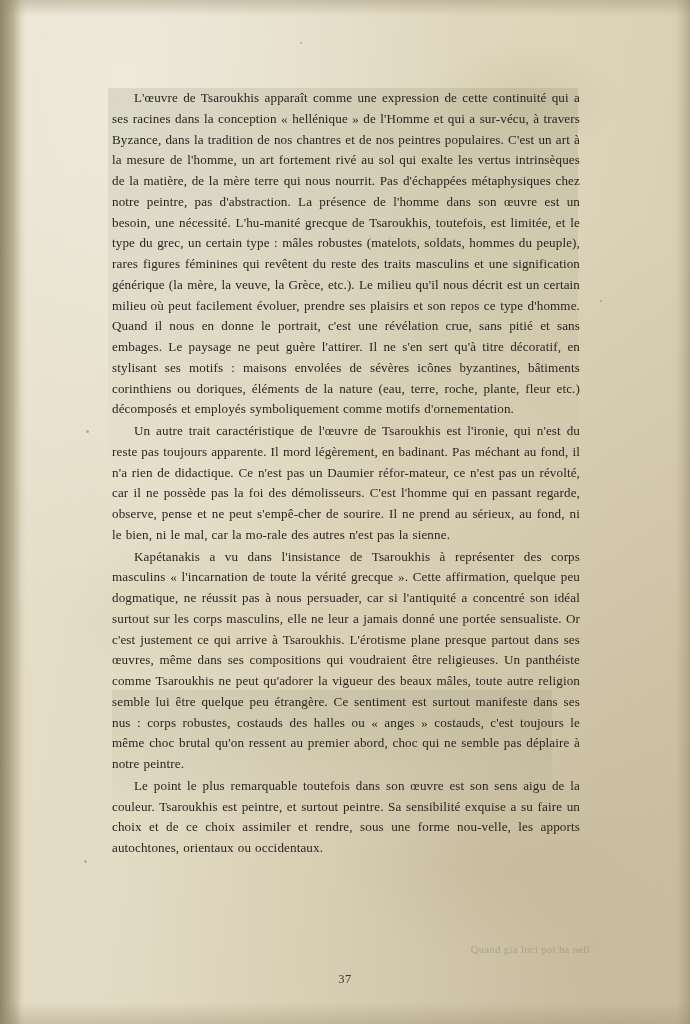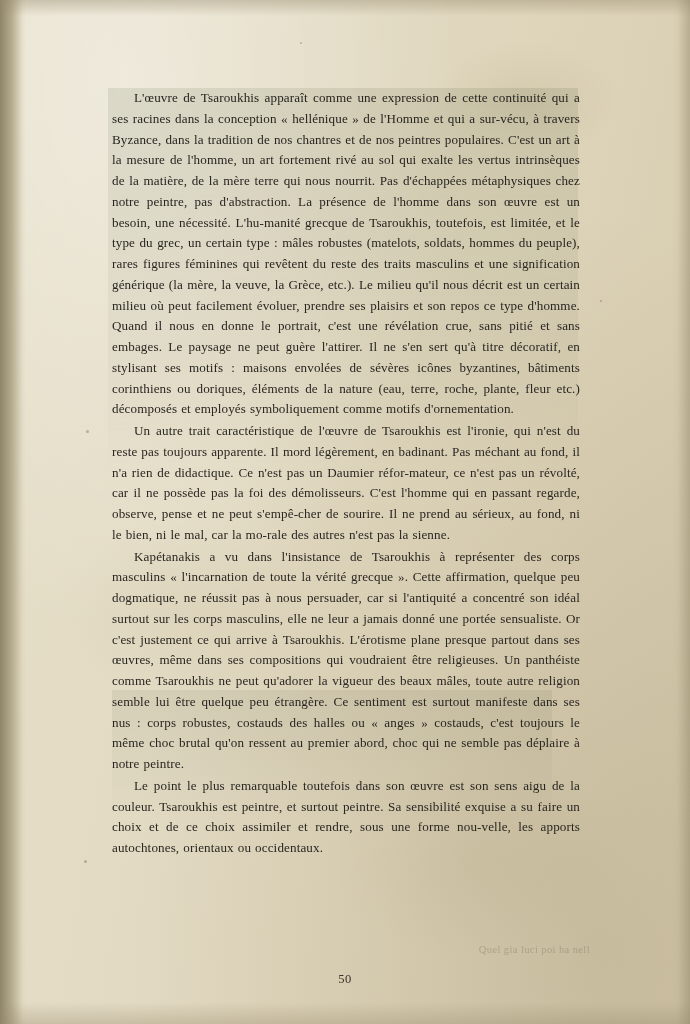--- a/index.html
+++ b/index.html
@@ -141,23 +141,23 @@
   <div id="text-body">
     <p>L'œuvre de Tsaroukhis apparaît  comme une expression de cette continuité qui a ses racines dans la conception « hellénique » de l'Homme et qui a sur-vécu, à travers Byzance, dans la tradition de nos chantres et de nos peintres populaires. C'est un art à la mesure de l'homme, un art fortement rivé au sol qui exalte les vertus intrinsèques de la matière, de la mère terre qui nous nourrit. Pas d'échappées métaphysiques chez notre peintre, pas d'abstraction. La présence de l'homme dans son œuvre est un besoin, une nécessité. L'hu-manité grecque de Tsaroukhis, toutefois, est limitée, et le type du grec, un certain type : mâles robustes  (matelots, soldats,  hommes  du peuple), rares figures féminines qui revêtent du reste des traits masculins et une signification générique (la mère, la veuve, la Grèce, etc.).  Le milieu qu'il nous décrit est un certain milieu où peut facilement évoluer, prendre ses plaisirs et son repos ce type d'homme.  Quand il nous en donne  le portrait, c'est une révélation crue, sans pitié et sans embages.  Le paysage ne peut guère l'attirer. Il ne s'en sert qu'à titre décoratif, en stylisant  ses motifs : maisons envolées de sévères icônes byzantines, bâtiments corinthiens  ou doriques, éléments  de la nature (eau, terre, roche, plante, fleur etc.) décomposés et employés symboliquement comme motifs d'ornementation.</p>
     <p>Un autre trait caractéristique  de l'œuvre  de Tsaroukhis  est  l'ironie, qui n'est du reste pas toujours apparente.  Il mord légèrement,  en badinant. Pas méchant au fond,  il n'a rien de didactique.  Ce n'est pas un Daumier réfor-mateur, ce n'est pas un révolté, car il ne possède pas la foi des  démolisseurs. C'est l'homme qui en passant regarde, observe, pense  et  ne peut  s'empê-cher de sourire. Il ne prend au sérieux, au fond, ni le bien, ni le mal, car la mo-rale des autres n'est pas la sienne.</p>
     <p>Kapétanakis a vu dans l'insistance  de Tsaroukhis  à  représenter  des corps masculins « l'incarnation de toute la vérité grecque ». Cette affirmation, quelque peu dogmatique, ne réussit pas à nous persuader, car si l'antiquité a concentré son idéal surtout sur les corps masculins, elle ne leur a jamais donné une portée sensualiste.  Or c'est justement ce qui arrive  à Tsaroukhis. L'érotisme plane presque partout dans ses œuvres, même dans ses compositions qui voudraient être religieuses. Un panthéiste comme Tsaroukhis ne peut qu'adorer la vigueur des beaux mâles, toute  autre religion semble  lui être quelque peu étrangère. Ce sentiment est surtout manifeste dans ses nus : corps robustes, costauds des halles ou « anges » costauds, c'est toujours le  même choc brutal qu'on ressent au premier abord, choc qui ne semble pas déplaire à notre peintre.</p>
     <p>Le point le plus remarquable  toutefois dans son œuvre est son sens aigu de la couleur. Tsaroukhis est peintre, et surtout peintre. Sa  sensibilité exquise a su faire un choix et de ce choix assimiler et rendre,  sous une forme nou-velle, les apports autochtones, orientaux  ou occidentaux.</p>
   </div>
 
   <div id="ink-bleed"></div>
   <div id="ink-bleed2"></div>
 
-  <div id="ghost-text">Quel gia luci poi ha nell</div>
+  <div id="ghost-text">Quand gia luci poi ha nell</div>
 
-  <div id="folio">50</div>
+  <div id="folio">37</div>
 
   <div id="speck1" class="speck"></div>
   <div id="speck2" class="speck"></div>
   <div id="speck3" class="speck"></div>
   <div id="speck4" class="speck"></div>
 
   <div id="left-edge"></div>
   <div id="right-edge"></div>
   <div id="top-edge"></div>
   <div id="bottom-edge"></div>

